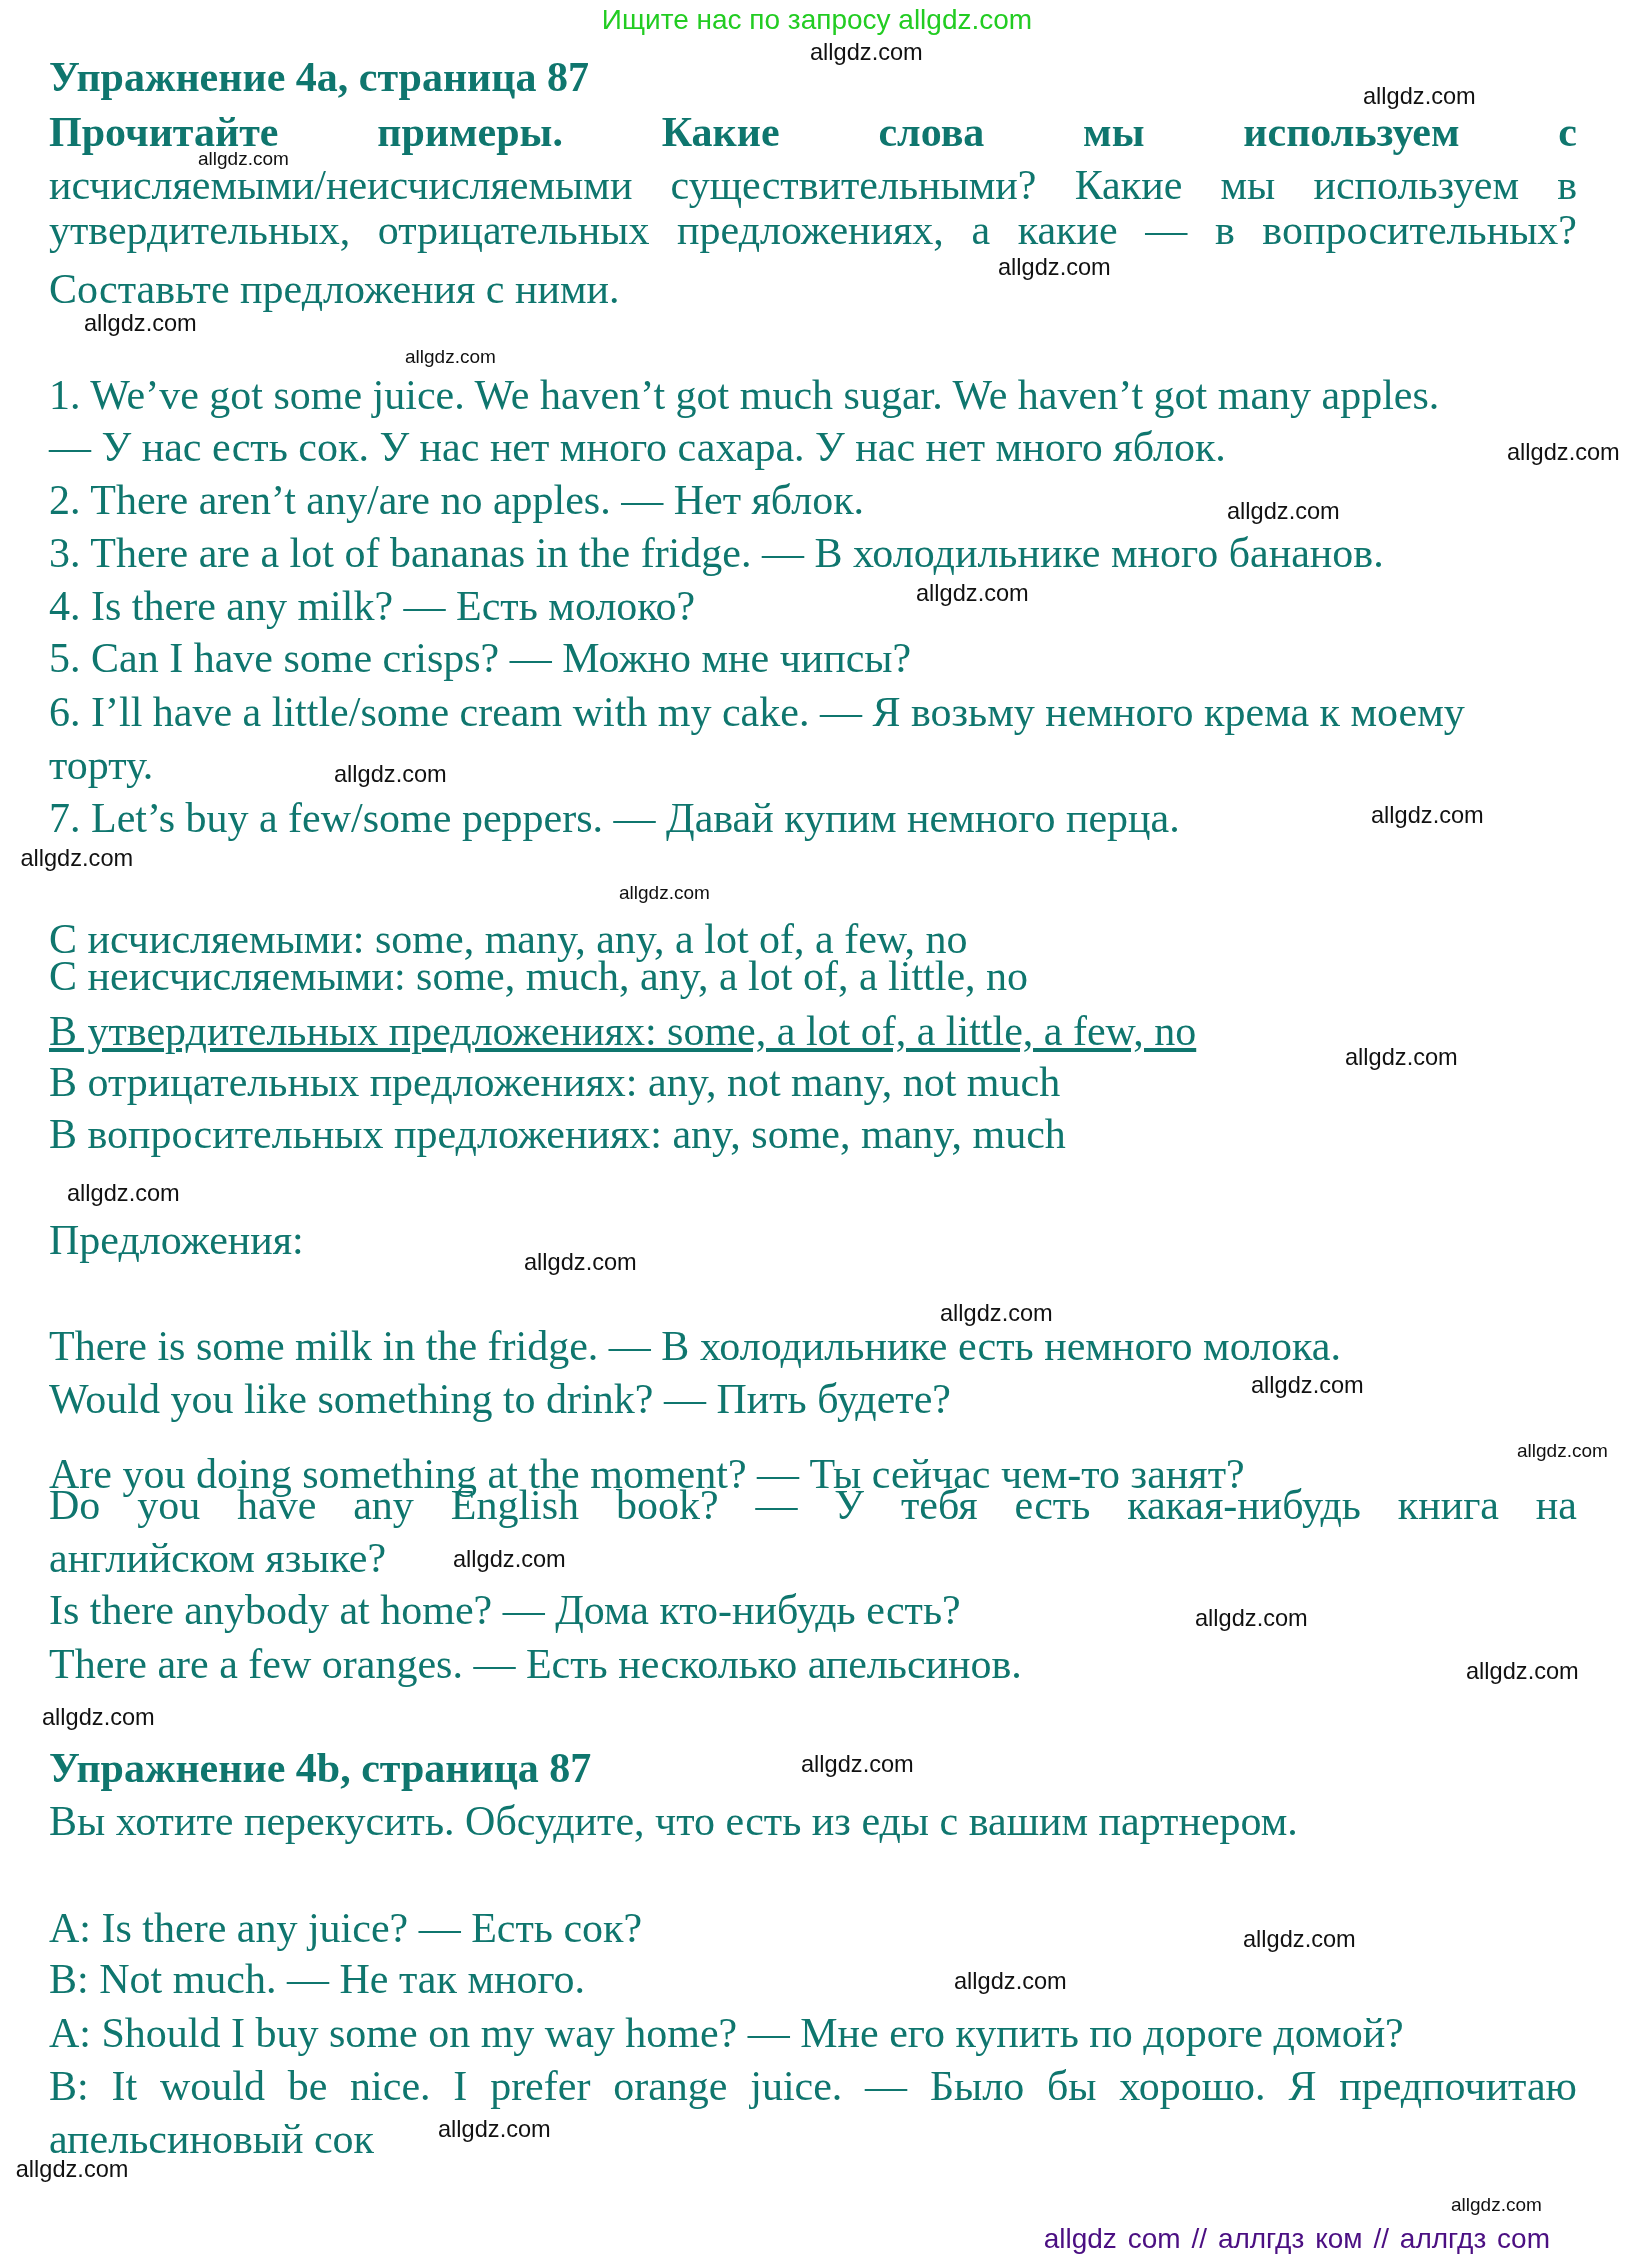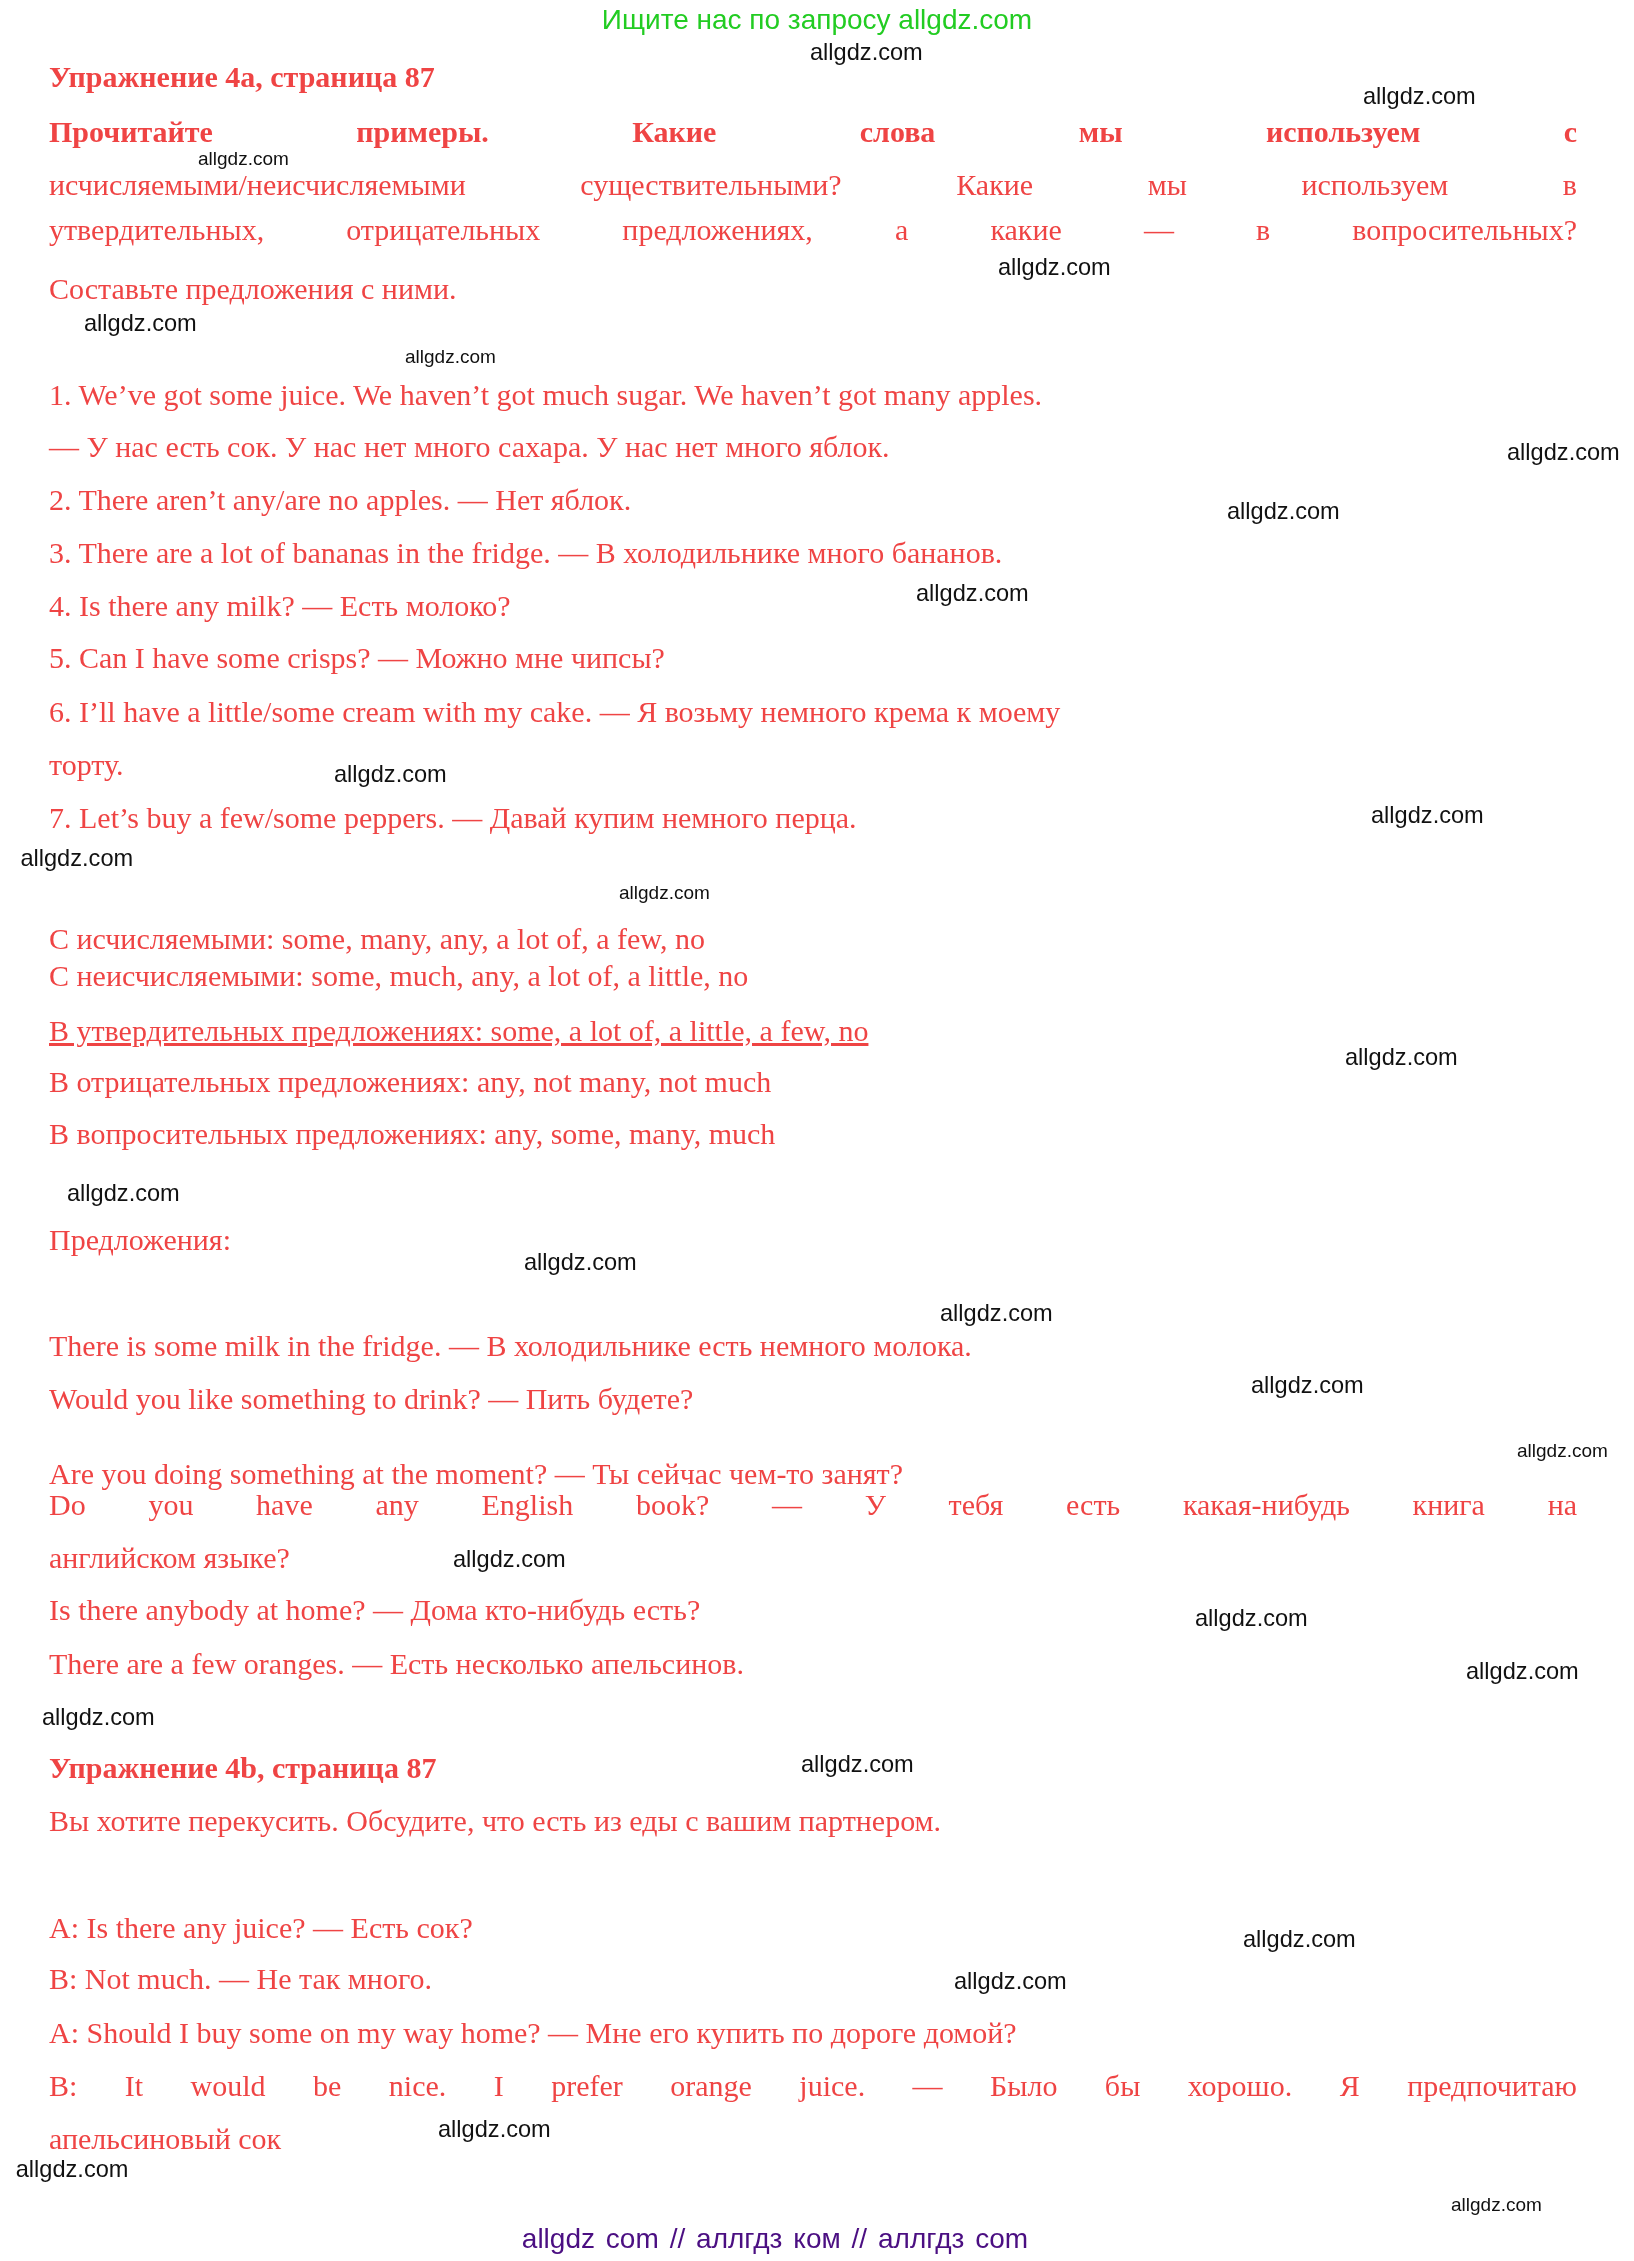--- a/index.html
+++ b/index.html
@@ -22,35 +22,35 @@
       font-family: "Liberation Sans", sans-serif;
       font-size: 28px;
       line-height: 35px;
       color: #22cc22;
     }
     .footer-banner {
       position: absolute;
       left: 0;
       top: 2221px;
       width: 1550px;
-      text-align: center;
+      text-align: right;
       font-family: "Liberation Sans", sans-serif;
       font-size: 28px;
       line-height: 35px;
       color: #4b0f82;
       word-spacing: 3.1px;
     }
     .line {
       position: absolute;
       left: 49px;
       width: 1528px;
       font-family: "Liberation Serif", serif;
-      font-size: 30px;
+      font-size: 42px;
       line-height: 52px;
-      color: #ef4444;
+      color: #0f766e;
       white-space: nowrap;
     }
     .line.justify {
       text-align: justify;
       text-align-last: justify;
       white-space: normal;
     }
     .heading {
       font-weight: bold;
     }

